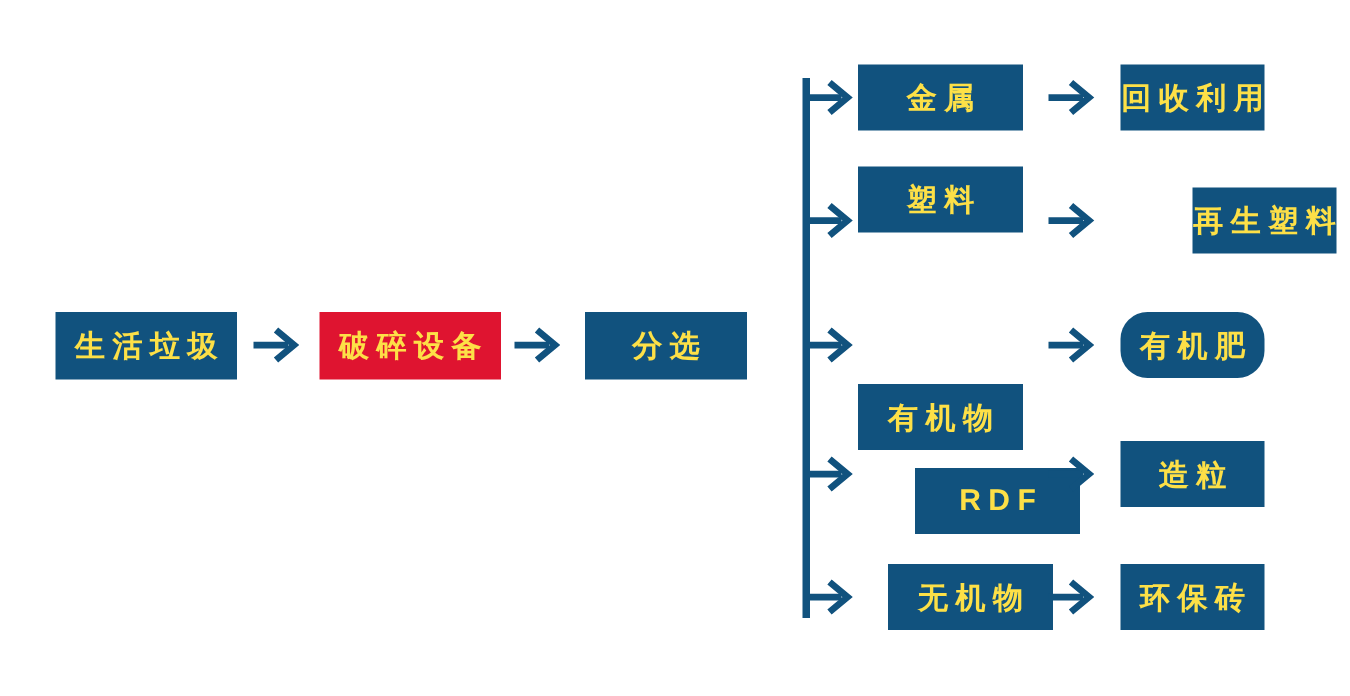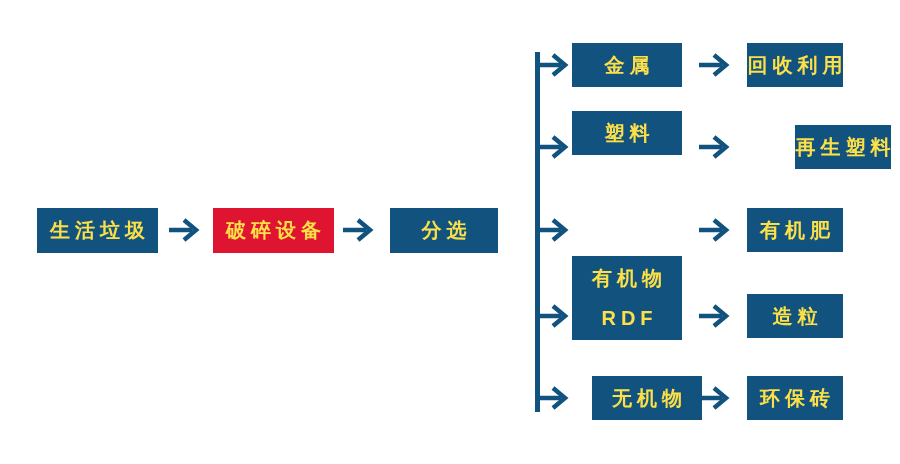--- a/index.html
+++ b/index.html
@@ -94,27 +94,27 @@
 
   <svg class="arrow" style="left:539px;top:217px" width="32" height="26" viewBox="0 0 32 26">
     <path d="M1 13 H22"></path>
       <path d="M14 3 L26 13 L14 23"></path>
   </svg>
   <div class="node blue src-node" style="top:208px;margin-top:48px;">有机物</div>
   <svg class="arrow" style="left:698px;top:217px" width="34" height="26" viewBox="0 0 34 26">
     <path d="M1 13 H24"></path>
       <path d="M16 3 L28 13 L16 23"></path>
   </svg>
-  <div class="node blue dst-node" style="top:208px;">有机肥</div>
+  <div class="node blue dst-node" style="top:208px;border-radius:18px;">有机肥</div>
 
   <svg class="arrow" style="left:539px;top:303px" width="32" height="26" viewBox="0 0 32 26">
     <path d="M1 13 H22"></path>
       <path d="M14 3 L26 13 L14 23"></path>
   </svg>
-  <div class="node blue src-node" style="top:296px;">RDF</div>
+  <div class="node blue src-node" style="top:312px;margin-left:38px;">RDF</div>
   <svg class="arrow" style="left:698px;top:303px" width="34" height="26" viewBox="0 0 34 26">
     <path d="M1 13 H24"></path>
       <path d="M16 3 L28 13 L16 23"></path>
   </svg>
   <div class="node blue dst-node" style="top:294px;">造粒</div>
 
   <svg class="arrow" style="left:539px;top:385px" width="32" height="26" viewBox="0 0 32 26">
     <path d="M1 13 H22"></path>
       <path d="M14 3 L26 13 L14 23"></path>
   </svg>

